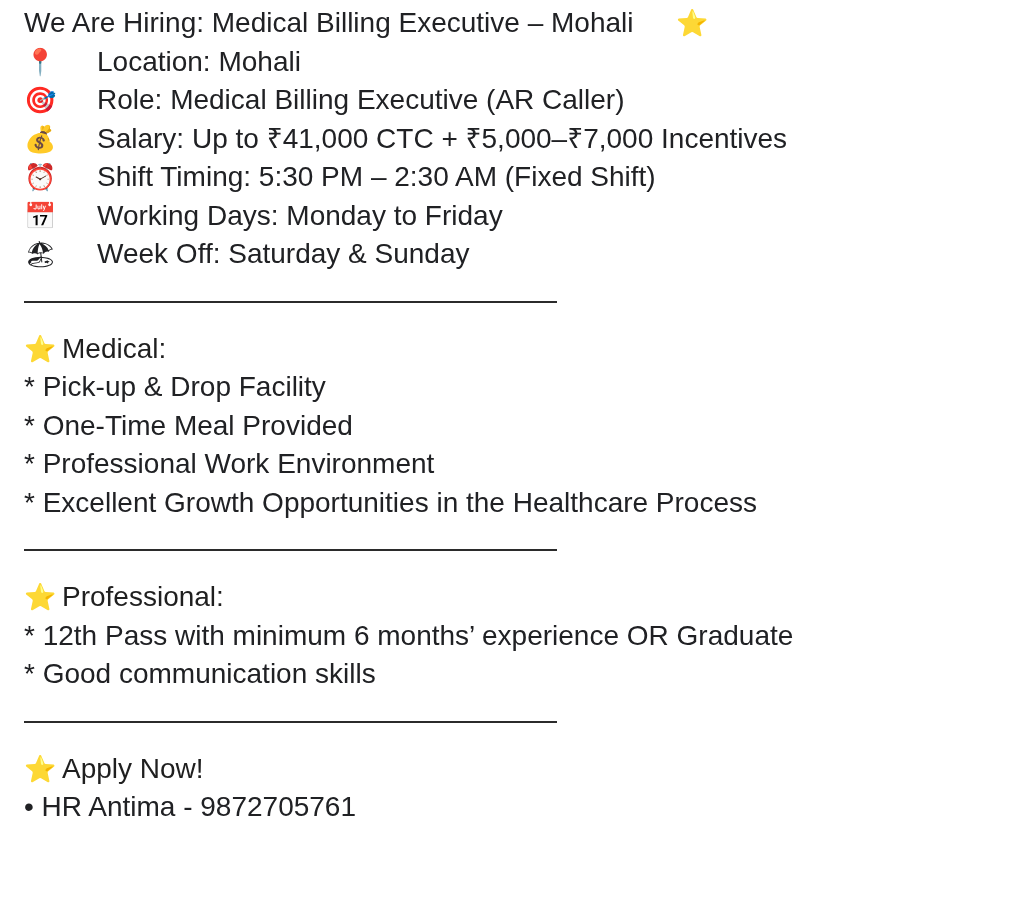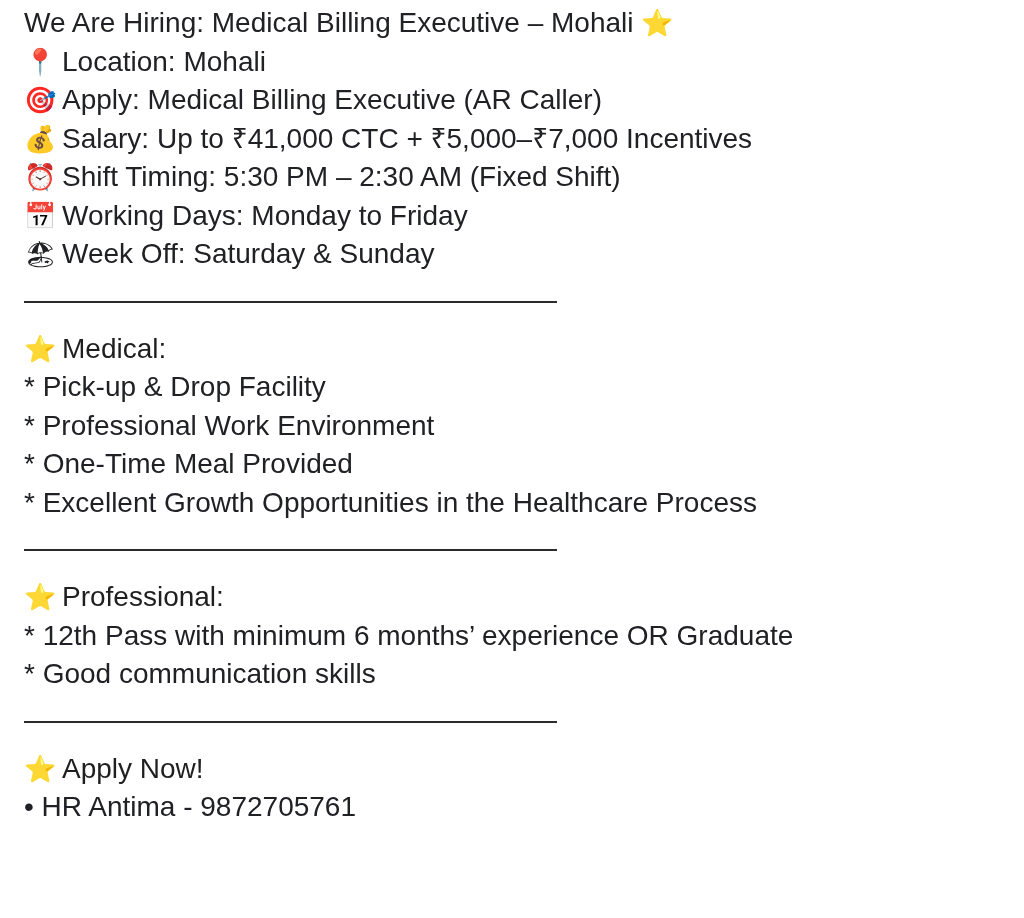--- a/index.html
+++ b/index.html
@@ -18,20 +18,21 @@
     padding: 4px 24px 0 24px;
     box-sizing: border-box;
   }
   .line {
     display: flex;
     align-items: baseline;
     font-size: 28px;
     line-height: 38.5px;
     white-space: pre;
     color: #202124;
+    gap: 35px;
   }
   .emoji {
     display: inline-block;
     width: 38px;
     min-width: 38px;
     font-size: 26px;
     line-height: 38.5px;
     font-family: "DejaVu Sans", sans-serif;
   }
   .emoji.trail {
@@ -76,21 +77,21 @@
     <span class="emoji trail">⭐</span>
   </div>
 
   <div class="line">
     <span class="emoji">📍</span>
     <span class="txt">Location: Mohali</span>
   </div>
 
   <div class="line">
     <span class="emoji">🎯</span>
-    <span class="txt">Apply: Medical Billing Executive (AR Caller)</span>
+    <span class="txt">Role: Medical Billing Executive (AR Caller)</span>
   </div>
 
   <div class="line">
     <span class="emoji">💰</span>
     <span class="txt">Salary: Up to ₹41,000 CTC + ₹5,000–₹7,000 Incentives</span>
   </div>
 
   <div class="line">
     <span class="emoji">⏰</span>
     <span class="txt">Shift Timing: 5:30 PM – 2:30 AM (Fixed Shift)</span>
@@ -108,22 +109,22 @@
 
   <div class="divider-wrap">
     <div class="divider"></div>
   </div>
 
   <div class="section-head">
     <span class="emoji">⭐</span>
     <span class="txt">Medical:</span>
   </div>
   <div class="bullet-line">* Pick-up &amp; Drop Facility</div>
+  <div class="bullet-line">* One-Time Meal Provided</div>
   <div class="bullet-line">* Professional Work Environment</div>
-  <div class="bullet-line">* One-Time Meal Provided</div>
   <div class="bullet-line">* Excellent Growth Opportunities in the Healthcare Process</div>
 
   <div class="divider-wrap">
     <div class="divider"></div>
   </div>
 
   <div class="section-head">
     <span class="emoji">⭐</span>
     <span class="txt">Professional:</span>
   </div>

